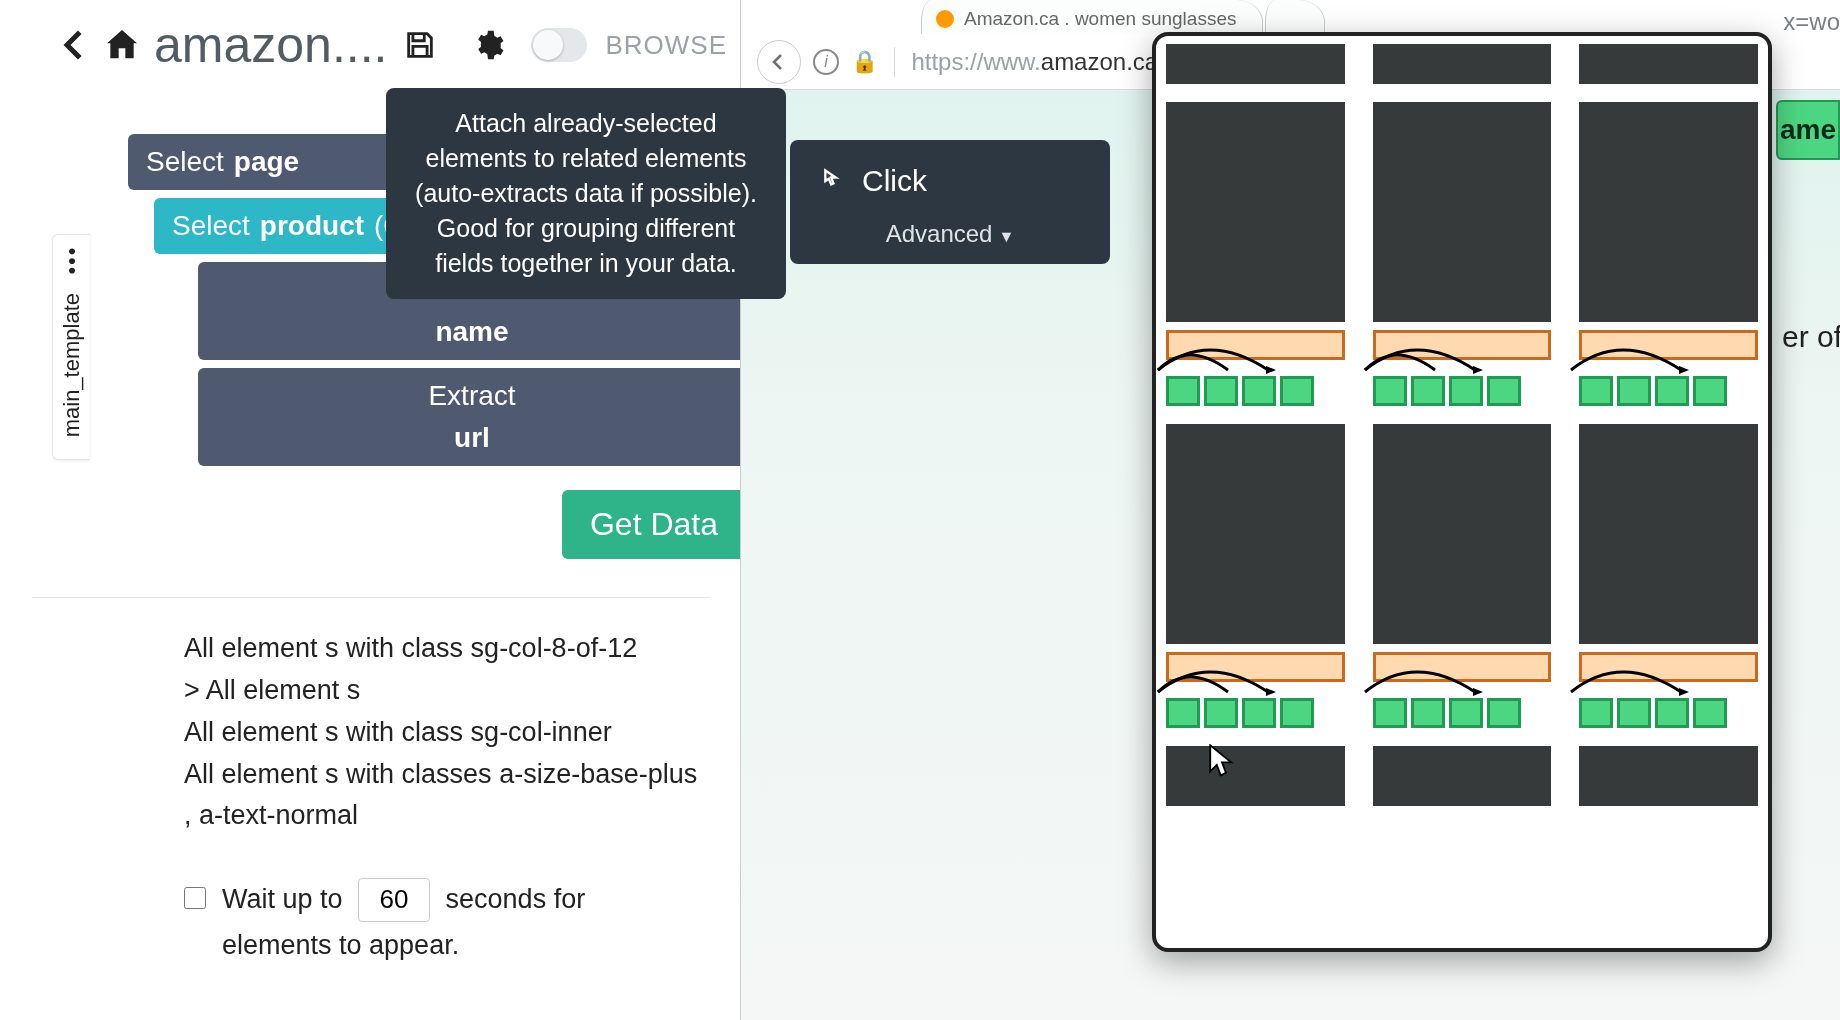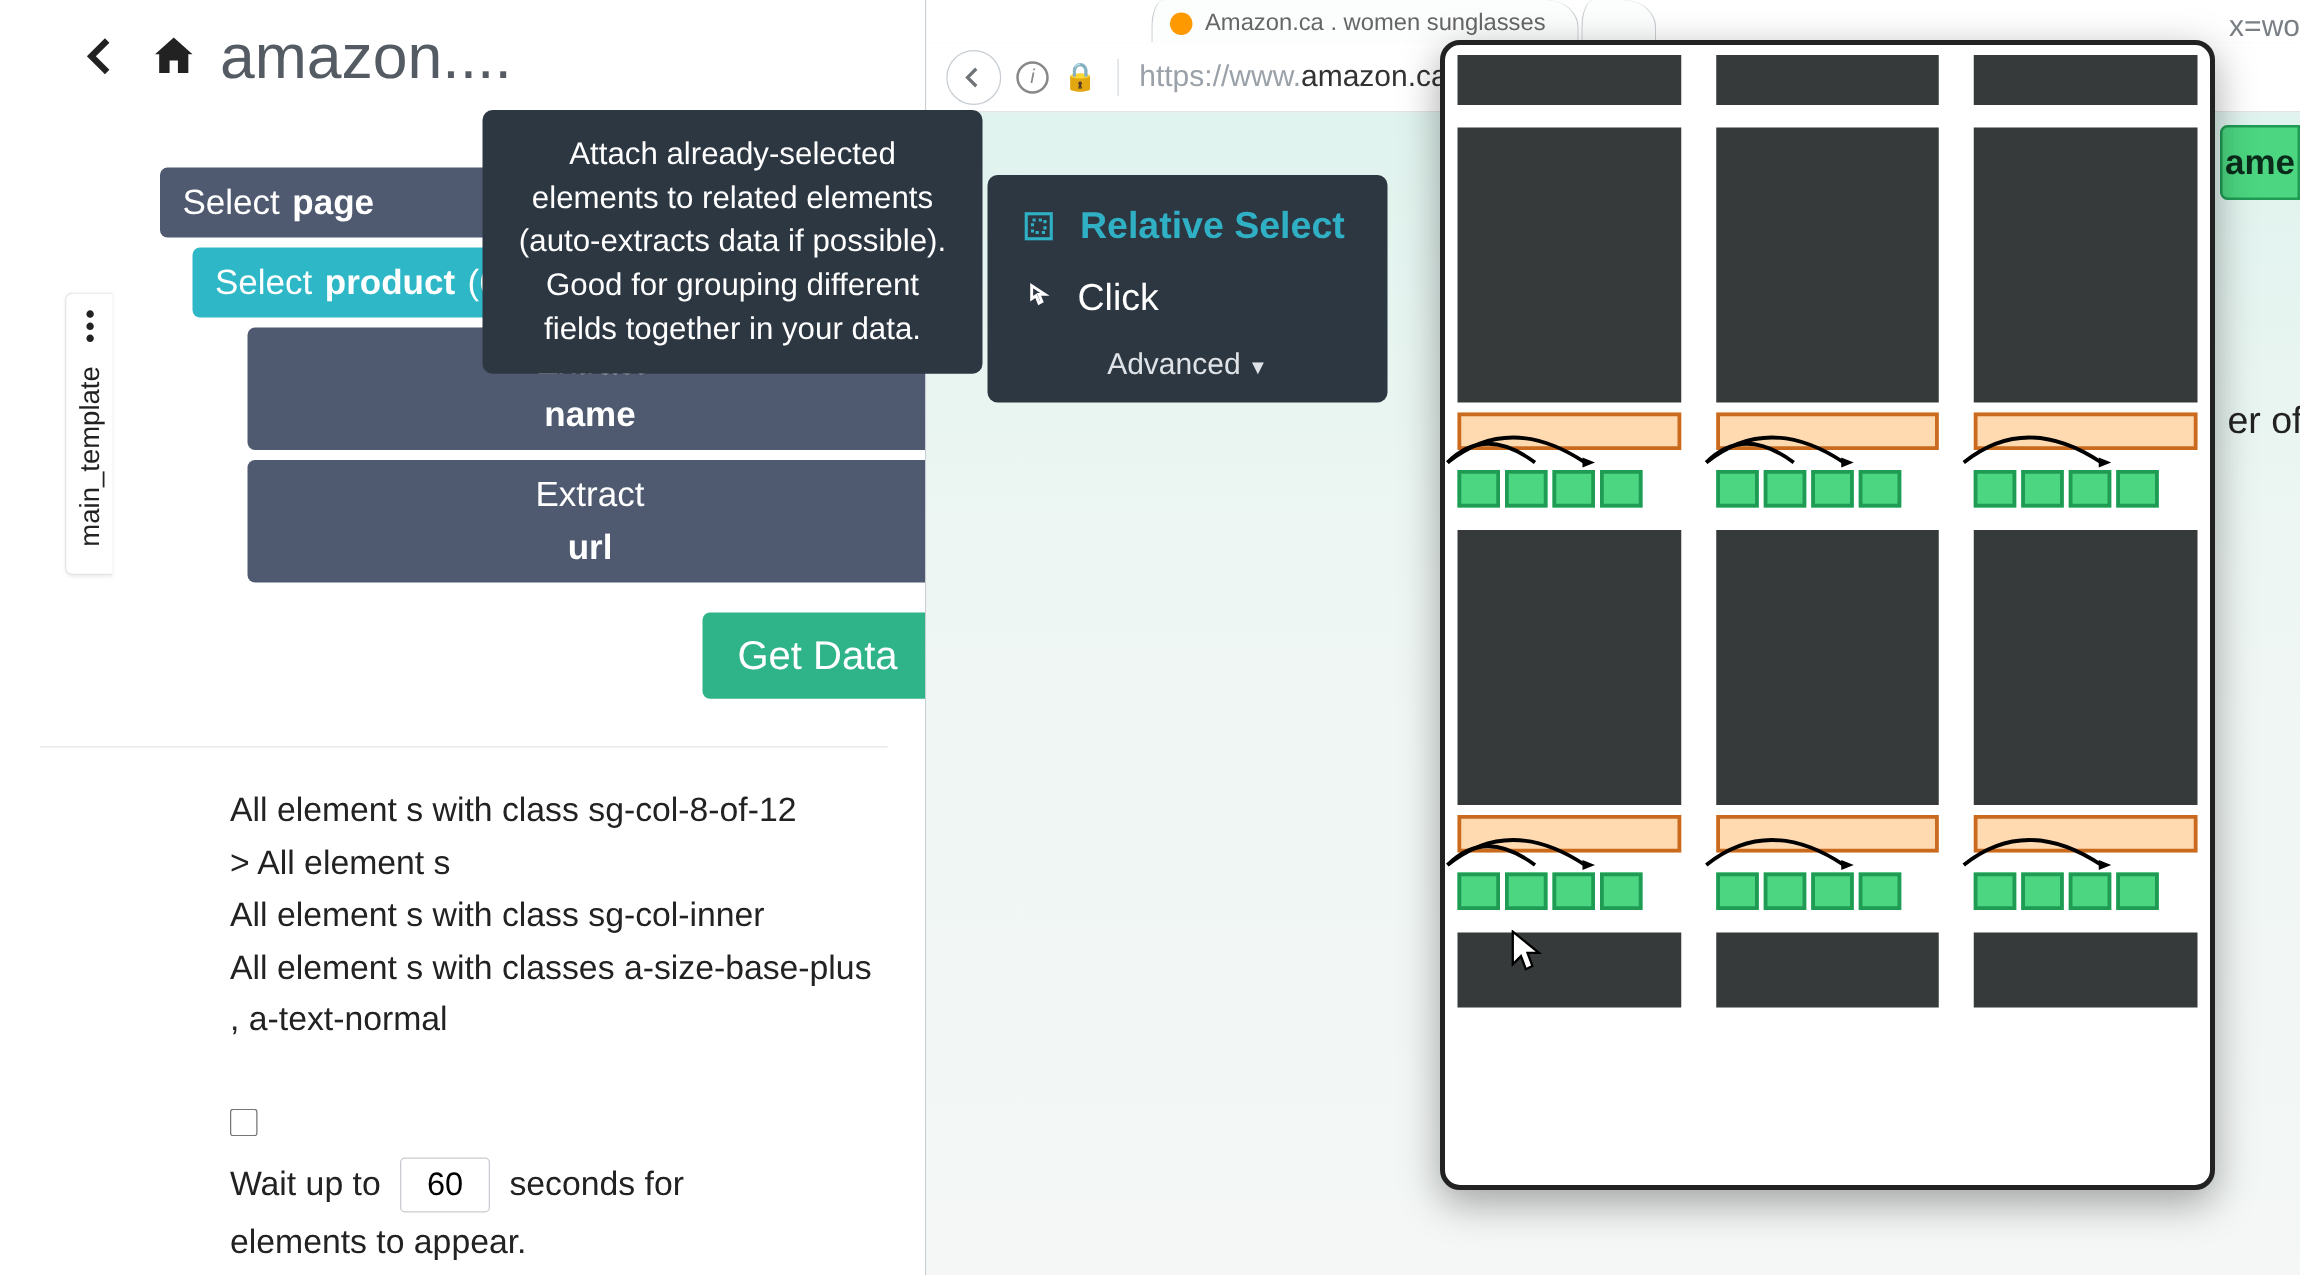--- a/index.html
+++ b/index.html
@@ -38,21 +38,21 @@
   .getdata button { background:#2fb489; color:#fff; font-size:32px; border:none; border-radius:6px; padding:16px 28px; cursor:pointer; }
 
   .divider { height:1px; background:#e3e5e8; margin:38px 0 30px -20px; }
 
   .selnode { padding: 0 30px 0 120px; font-size:27px; color:#222; }
   .selnode .hdr { display:flex; align-items:center; gap:14px; margin-bottom:18px; }
   .selnode .hdr .lbl { font-style:italic; font-weight:700; font-size:28px; }
   .selnode .hdr button { background:#2fb489; color:#fff; border:none; border-radius:4px; font-size:26px; padding:10px 22px; }
   .selnode .lines { margin-left:20px; line-height:1.55; }
   .selnode .lines b { font-weight:400; }
-  .wait { display:flex; align-items:flex-start; gap:16px; margin:40px 0 0 20px;flex-direction:column; }
+  .wait { display:flex; align-items:flex-start; gap:16px; margin:40px 0 0 20px; }
   .wait input[type=checkbox]{ width:22px; height:22px; margin-top:10px; }
   .wait .txt { font-size:27px; max-width:480px; line-height:1.7; }
   .wait .num { width:72px; height:44px; border:1px solid #c7cbd0; border-radius:4px; text-align:center; font-size:26px; margin:0 8px; }
 
   
   .tooltip { position:absolute; left:386px; top:88px; width:400px; background:#2d3742; color:#fff; border-radius:8px; padding:18px 22px; font-size:25px; line-height:1.4; text-align:center; z-index:30; }
   .tooltip::after { content:""; position:absolute; left:-14px; top:160px; border:14px solid transparent; border-right-color:#2d3742; }
 
   .popover { position:absolute; left:790px; top:140px; width:320px; background:#2d3742; color:#fff; border-radius:8px; padding:12px 0 16px 0; z-index:40; }
   .popover::before { content:""; position:absolute; left:-18px; top:30px; border:18px solid transparent; border-right-color:#2d3742; }
@@ -103,20 +103,37 @@
       <svg width="38" height="38" viewBox="0 0 24 24" fill="none" stroke="#222" stroke-width="3.2">
           <path d="M15 4 7 12l8 8"></path>
         </svg>
     </div>
     <div class="icon-btn">
       <svg width="40" height="40" viewBox="0 0 24 24" fill="#222">
           <path d="M3 11 12 3l9 8h-2v9h-5v-6H10v6H5v-9H3z"></path>
         </svg>
     </div>
     <div class="title">amazon....</div>
+    <div class="topbar-right">
+      <div class="icon-btn">
+        <svg width="34" height="34" viewBox="0 0 24 24" fill="none" stroke="#222" stroke-width="2">
+            <path d="M4 4h13l3 3v13H4z"></path>
+            <path d="M7 4v5h8V4M7 20v-7h10v7"></path>
+          </svg>
+      </div>
+      <div class="icon-btn">
+        <svg width="34" height="34" viewBox="0 0 24 24" fill="#222">
+            <path d="M12 8a4 4 0 1 0 0 8 4 4 0 0 0 0-8zm9 4a7 7 0 0 0-.1-1.2l2-1.6-2-3.4-2.4 1a7 7 0 0 0-2-1.2L16 2h-4l-.5 2.6a7 7 0 0 0-2 1.2l-2.4-1-2 3.4 2 1.6A7 7 0 0 0 7 12c0 .4 0 .8.1 1.2l-2 1.6 2 3.4 2.4-1c.6.5 1.3.9 2 1.2L12 22h4l.5-2.6c.7-.3 1.4-.7 2-1.2l2.4 1 2-3.4-2-1.6c.1-.4.1-.8.1-1.2z"></path>
+          </svg>
+      </div>
+      <div class="toggle">
+          <div class="toggle-knob"></div>
+        </div>
+      <div class="browse-label">BROWSE</div>
+    </div>
   </div>
 
   <div class="workspace">
     <div class="template-tab">
       <div class="dots">•••</div>
       <div class="vlabel">main_template</div>
     </div>
 
     <div class="tree">
       <div class="node n-page">
@@ -166,29 +183,20 @@
       <div class="txt">
         <span>Wait up to </span><input class="num" value="60" style=""><span> seconds for elements to appear.</span>
       </div>
     </div>
   </div>
 
   <div class="tooltip">Attach already-selected elements to related elements (auto-extracts data if possible). Good for grouping different fields together in your data.</div>
 </div>
 
 <div class="popover">
-  <div class="item rel">
-    <span class="svg-ico">
-      <svg width="30" height="30" viewBox="0 0 24 24" fill="none" stroke="#2fb0c4" stroke-width="2">
-          <rect x="4" y="4" width="16" height="16"></rect>
-          <rect x="8" y="8" width="8" height="8" stroke-dasharray="2 2"></rect>
-        </svg>
-    </span>
-    <span>Relative Select</span>
-  </div>
   <div class="item">
     <span class="svg-ico">
       <svg width="28" height="28" viewBox="0 0 24 24" fill="none" stroke="#fff" stroke-width="2">
           <path d="M8 3v9l3-2 2 5 2-1-2-5h4z"></path>
         </svg>
     </span>
     <span>Click</span>
   </div>
   <div class="adv">
     <span>Advanced</span><span class="caret">▼</span>

